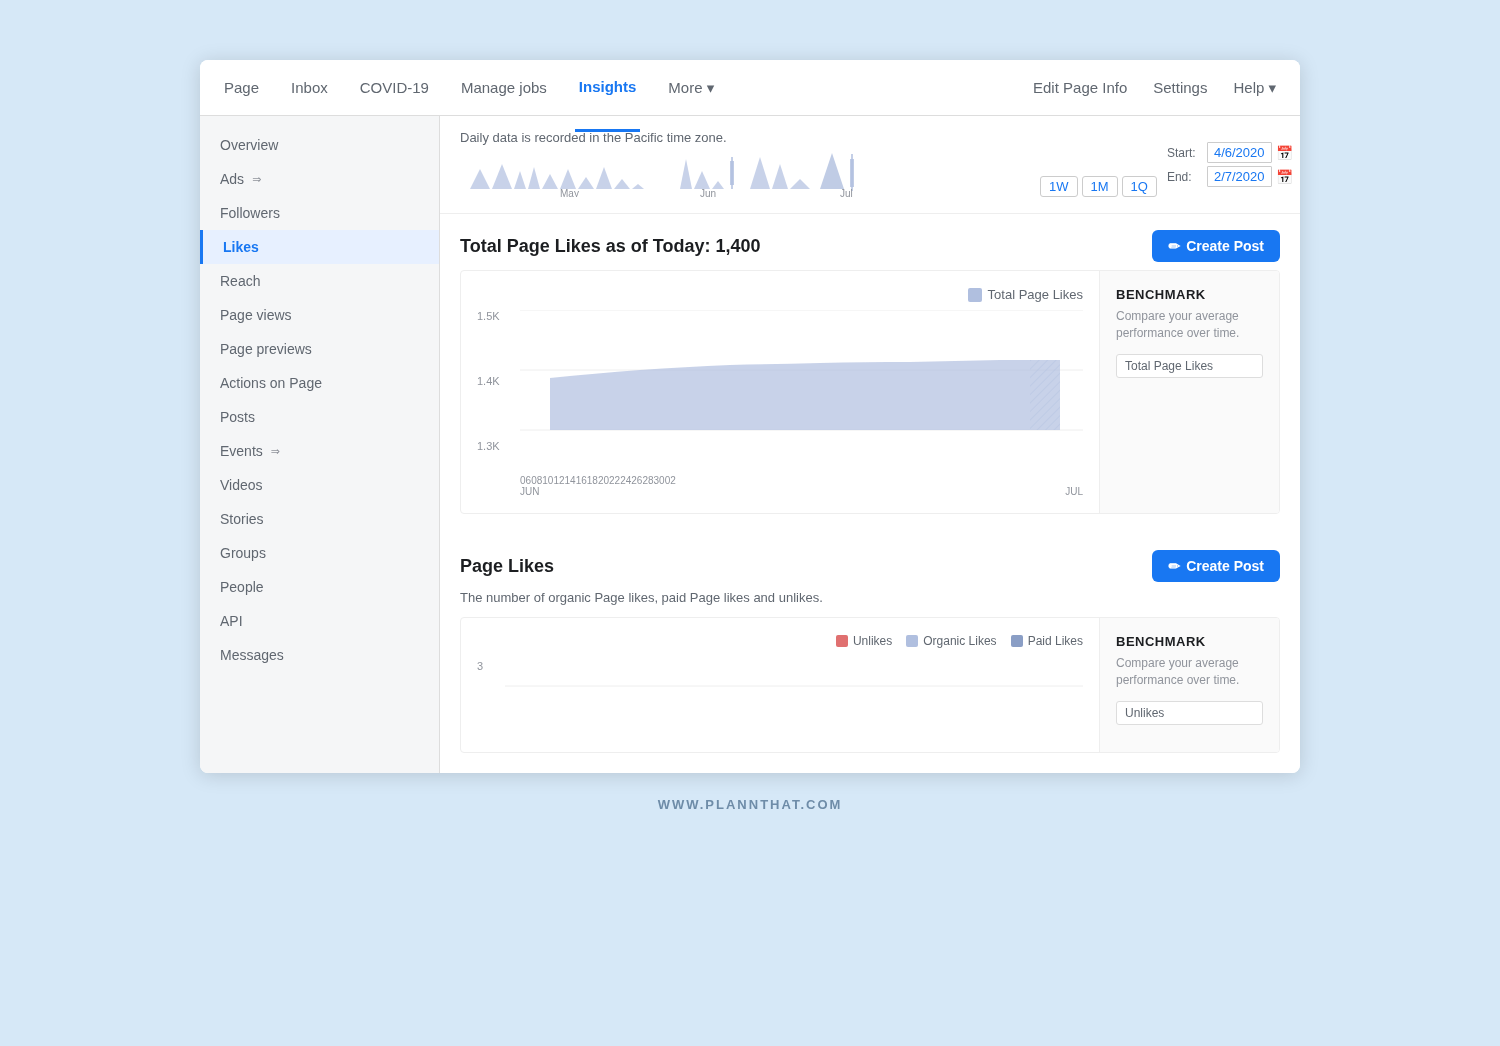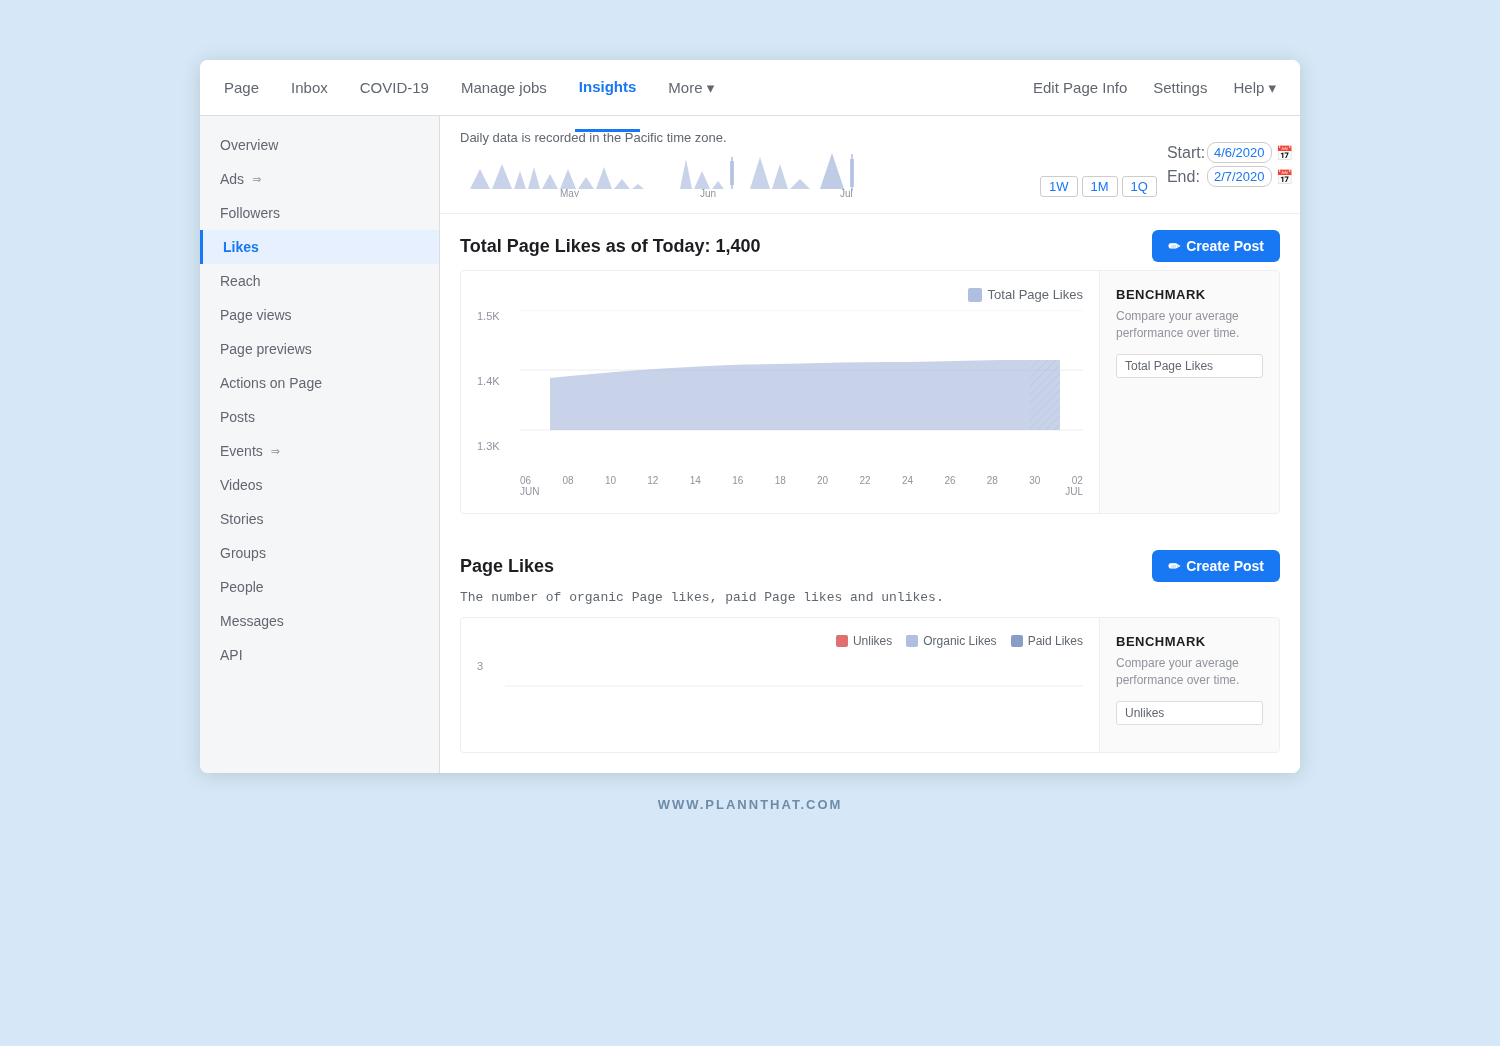--- a/index.html
+++ b/index.html
@@ -132,25 +132,25 @@
       gap: 3px;
     }
     .date-field-row {
       display: flex;
       align-items: center;
       gap: 5px;
     }
     .date-label {
       color: #606770;
       width: 35px;
-      font-size: 16px;
+      font-size: 12px;
     }
     .date-value {
       border: 1px solid #ccc;
-      border-radius: 9px;
+      border-radius: 1px;
       padding: 2px 6px;
       font-size: 13px;
       color: #1877f2;
       background: #fff;
     }
     .cal-icon {
       font-size: 14px;
       cursor: pointer;
       color: #606770;
     }
@@ -253,21 +253,20 @@
       border: 1px solid #ddd;
       border-radius: 3px;
       padding: 4px 8px;
       background: #fff;
     }
     
     .section-subtitle {
       font-size: 13px;
       color: #606770;
       padding: 0 20px 12px;
-      font-family: Liberation Mono, monospace;
     }
     
     .color-legend {
       display: flex;
       align-items: center;
       gap: 14px;
       justify-content: flex-end;
       margin-bottom: 8px;
     }
     .color-legend-item {
@@ -353,24 +352,24 @@
       <div class="sidebar-item">
         <span>Stories</span>
       </div>
       <div class="sidebar-item">
         <span>Groups</span>
       </div>
       <div class="sidebar-item">
         <span>People</span>
       </div>
       <div class="sidebar-item">
+        <span>API</span>
+      </div>
+      <div class="sidebar-item">
         <span>Messages</span>
-      </div>
-      <div class="sidebar-item">
-        <span>API</span>
       </div>
     </div>
 
     <div class="content">
 
       <div class="date-range-bar">
         <div style="display:flex;flex-direction:column;gap:4px;flex:1;">
           <span class="date-range-text">Daily data is recorded in the Pacific time zone.</span>
 
           <div style="display:flex;align-items:flex-end;gap:2px;height:50px;padding:2px 0;">
@@ -460,21 +459,21 @@
                 <defs>
                   <pattern id="hatch" patternUnits="userSpaceOnUse" width="6" height="6" patternTransform="rotate(45)">
                     <line x1="0" y1="0" x2="0" y2="6" stroke="#b0bfdf" stroke-width="2" opacity="0.5"></line>
                   </pattern>
                 </defs>
 
                 <path d="M30,120 L30,68 C60,65 90,62 120,60 C150,58 180,56 210,55 C240,54 270,54 300,53 C330,52 360,52 390,52 C420,51 450,51 480,50 C510,50 530,50 540,50 L540,120 Z" fill="#b0bfdf" opacity="0.7"></path>
 
                 <path d="M510,50 L510,120 L540,120 L540,50 Z" fill="url(#hatch)" opacity="0.8"></path>
               </svg>
-              <div class="x-labels" style="display:flex;justify-content:space-between;font-size:10px;color:#90949c;margin-top:2px;">
+              <div class="x-labels" style="display:flex;justify-content:flex-start;font-size:10px;color:#90949c;margin-top:2px;">
                 <span>06</span>
                 <span>08</span>
                 <span>10</span>
                 <span>12</span>
                 <span>14</span>
                 <span>16</span>
                 <span>18</span>
                 <span>20</span>
                 <span>22</span>
                 <span>24</span>

